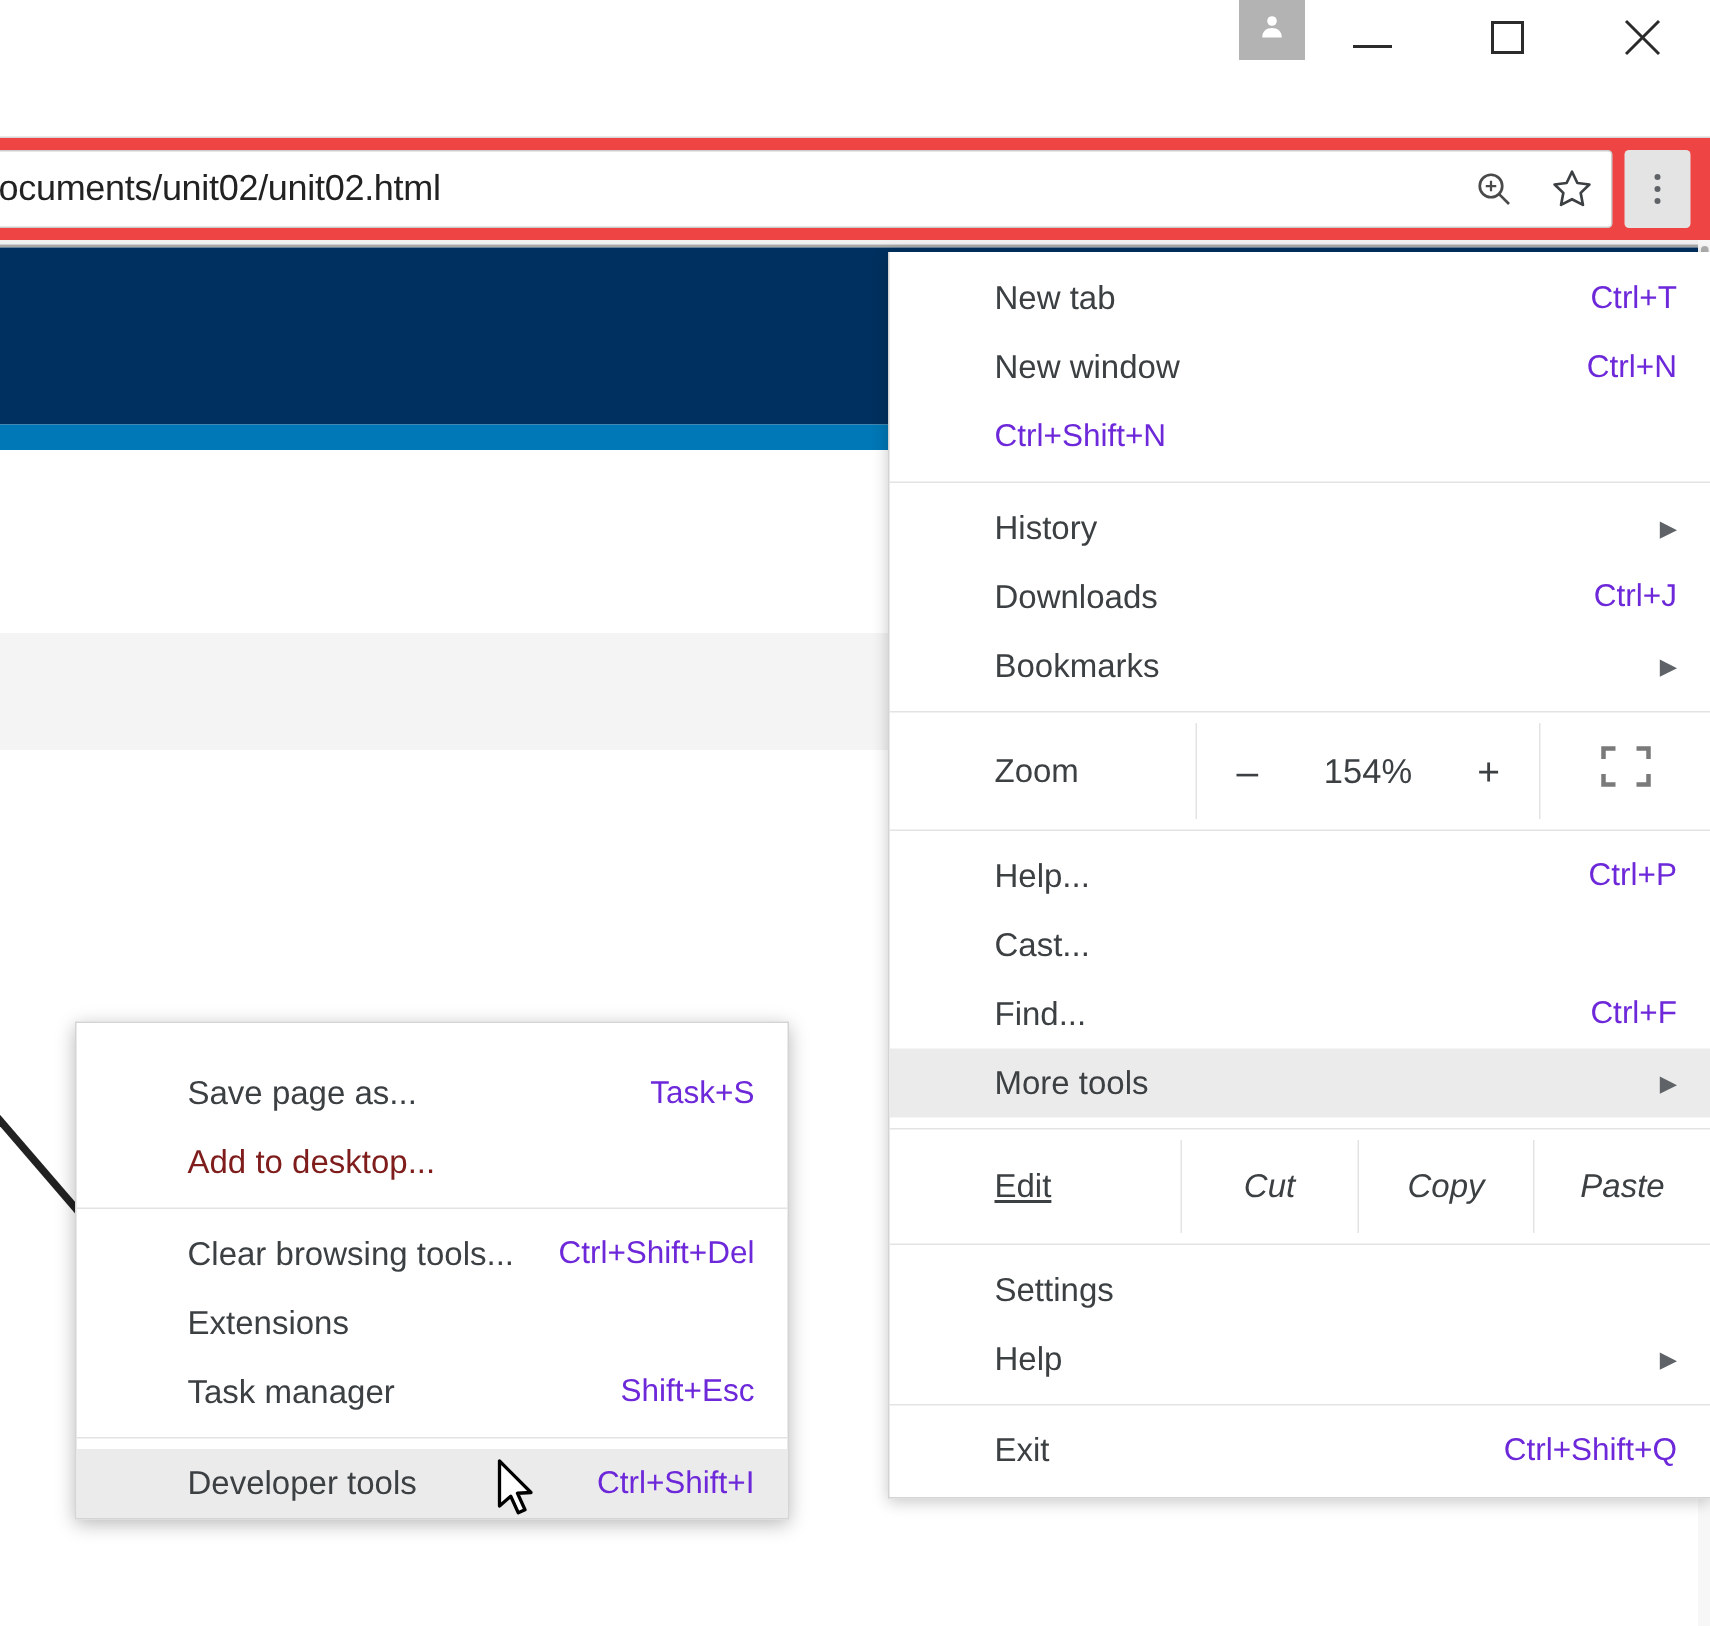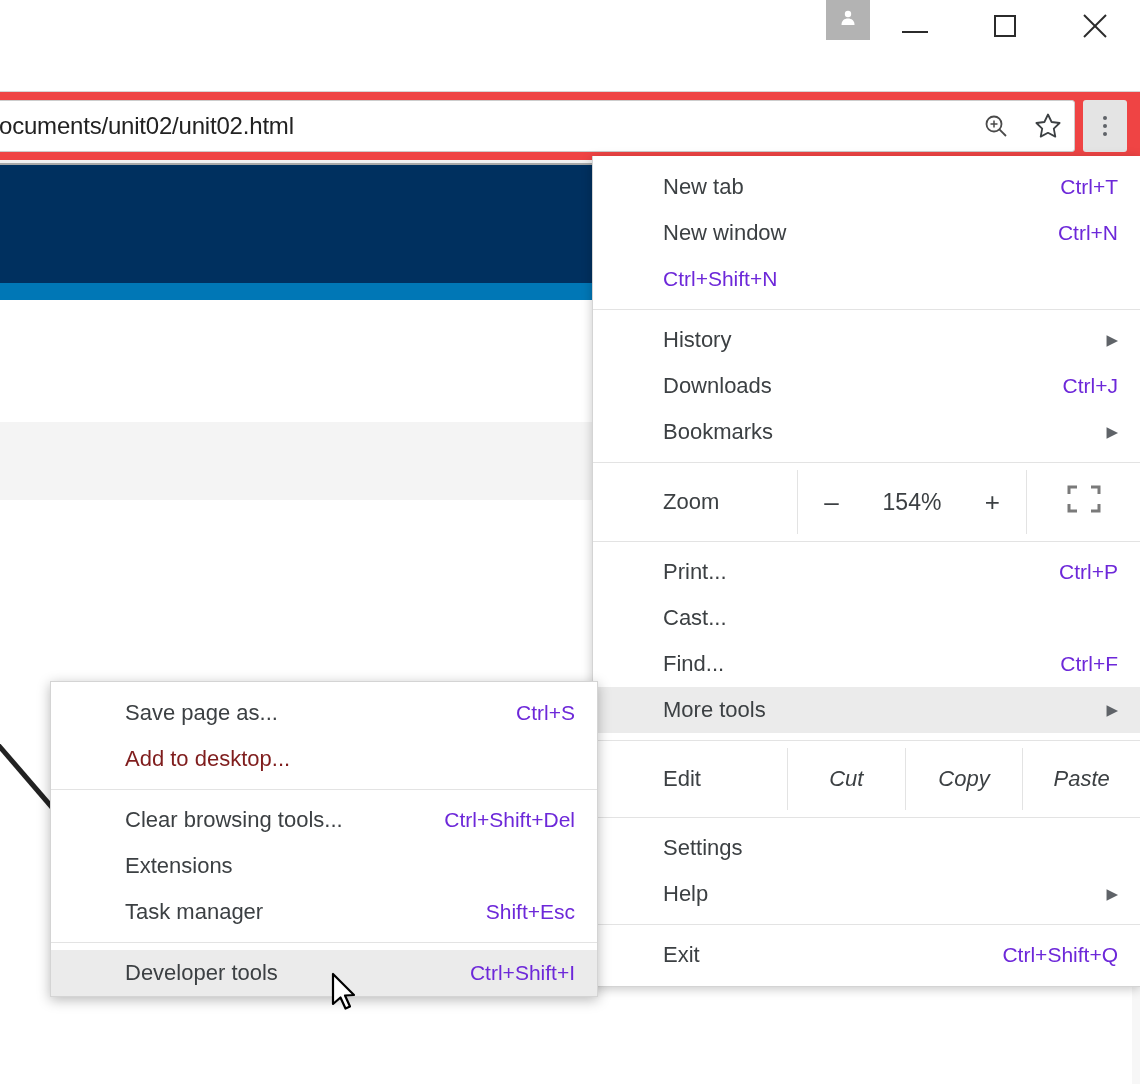--- a/index.html
+++ b/index.html
@@ -79,21 +79,21 @@
   .pg-scroll {
     position: absolute; right: 0; top: 0; width: 8px; height: 924px; background: #f7f7f7;
   }
   .pg-scroll-thumb {
     position: absolute; right: 1px; top: 4px; width: 5px; height: 400px;
     background: #b0b0b0; border-radius: 3px;
   }
 
   
   .menu {
-    position: absolute; left: 592px; top: 156px; width: 548px;
+    position: absolute; left: 592px; top: 168px; width: 548px;
     background: #ffffff;
     border: 1px solid #d4d4d4; border-top: none; border-right: none;
     box-shadow: 0 2px 10px rgba(0,0,0,0.22);
     font-size: 22px; color: #3c4043;
     padding-top: 8px; padding-bottom: 8px;
   }
   .mi {
     position: relative; height: 46px; display: flex; align-items: center;
     padding: 0 22px 0 70px;
   }
@@ -109,34 +109,34 @@
   }
   .zoom-ctrl {
     flex: 1; display: flex; align-items: center; justify-content: center;
     gap: 38px; border-left: 1px solid #e3e3e3; border-right: 1px solid #e3e3e3;
   }
   .zoom-minus, .zoom-plus { font-size: 26px; color: #3c4043; width: 26px; text-align: center; }
   .zoom-val { font-size: 23px; color: #3c4043; }
   .zoom-full { width: 113px; display: flex; align-items: center; justify-content: center; }
 
   .edit-row { display: flex; align-items: stretch; height: 62px; }
-  .edit-label { width: 194px; display: flex; align-items: center; padding-left: 70px; }
+  .edit-label { width: 194px; display: flex; align-items: center; padding-left: 70px; text-decoration: underline; }
   .edit-cell {
     flex: 1; display: flex; align-items: center; justify-content: center;
     border-left: 1px solid #e3e3e3;
     font-style: italic;
   }
 
   
   .submenu {
-    position: absolute; left: 50px; top: 681px; width: 548px;
+    position: absolute; left: 50px; top: 681px; width: 476px;
     background: #ffffff; border: 1px solid #d4d4d4;
     box-shadow: 0 3px 12px rgba(0,0,0,0.28);
     font-size: 22px; color: #3c4043;
-    padding-top: 8px; padding-bottom: 0px;
+    padding-top: 24px; padding-bottom: 0px;
   }
   .submenu .mi { padding: 0 22px 0 74px; }
 
   
   .cursor { position: absolute; left: 331px; top: 972px; }
 </style>
 </head>
 <body>
 
 <div id="root">
@@ -265,21 +265,21 @@
             <path d="M32 19 V26 H24" fill="none" stroke="#7a7a7a" stroke-width="3"></path>
             <path d="M10 26 H2 V19" fill="none" stroke="#7a7a7a" stroke-width="3"></path>
           </svg>
         </span>
       </div>
     </div>
 
     <div class="sep"></div>
     <div id="menuGroup2">
         <div class="mi">
-          <span class="mi-label">Print...</span>
+          <span class="mi-label">Help...</span>
           <span class="mi-accel">Ctrl+P</span>
         </div>
         <div class="mi">
           <span class="mi-label">Cast...</span>
         </div>
         <div class="mi">
           <span class="mi-label">Find...</span>
           <span class="mi-accel">Ctrl+F</span>
         </div>
         <div class="mi hl">
@@ -312,21 +312,21 @@
           <span class="mi-label">Exit</span>
           <span class="mi-accel">Ctrl+Shift+Q</span>
         </div>
       </div>
   </div>
 
   <div class="submenu">
     <div id="subGroup0">
         <div class="mi">
           <span class="mi-label">Save page as...</span>
-          <span class="mi-accel">Ctrl+S</span>
+          <span class="mi-accel">Task+S</span>
         </div>
         <div class="mi">
           <span class="mi-label" style="color: #7f1d1d;">Add to desktop...</span>
         </div>
       </div>
     <div class="sep"></div>
     <div id="subGroup1">
         <div class="mi">
           <span class="mi-label">Clear browsing tools...</span>
           <span class="mi-accel">Ctrl+Shift+Del</span>

